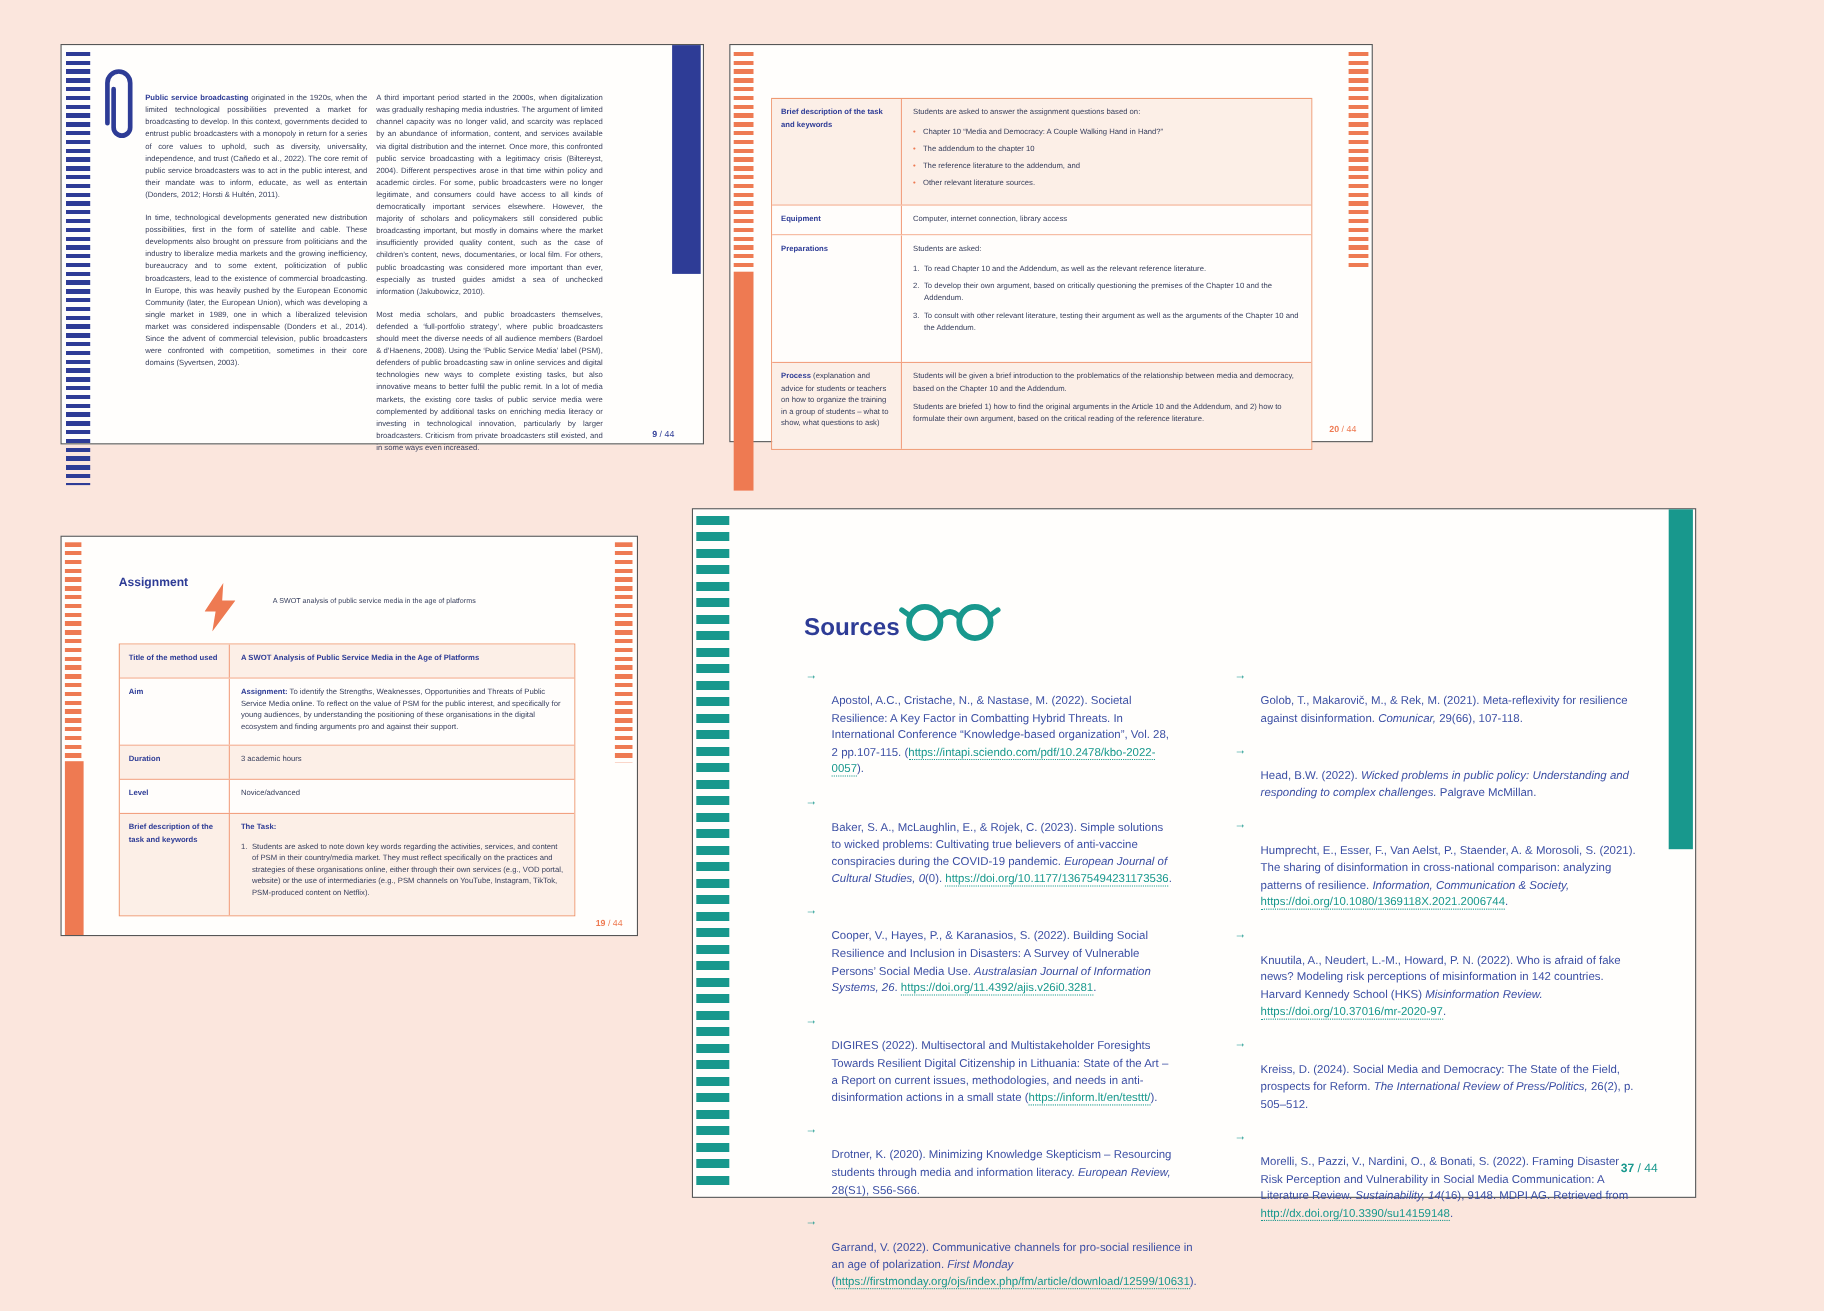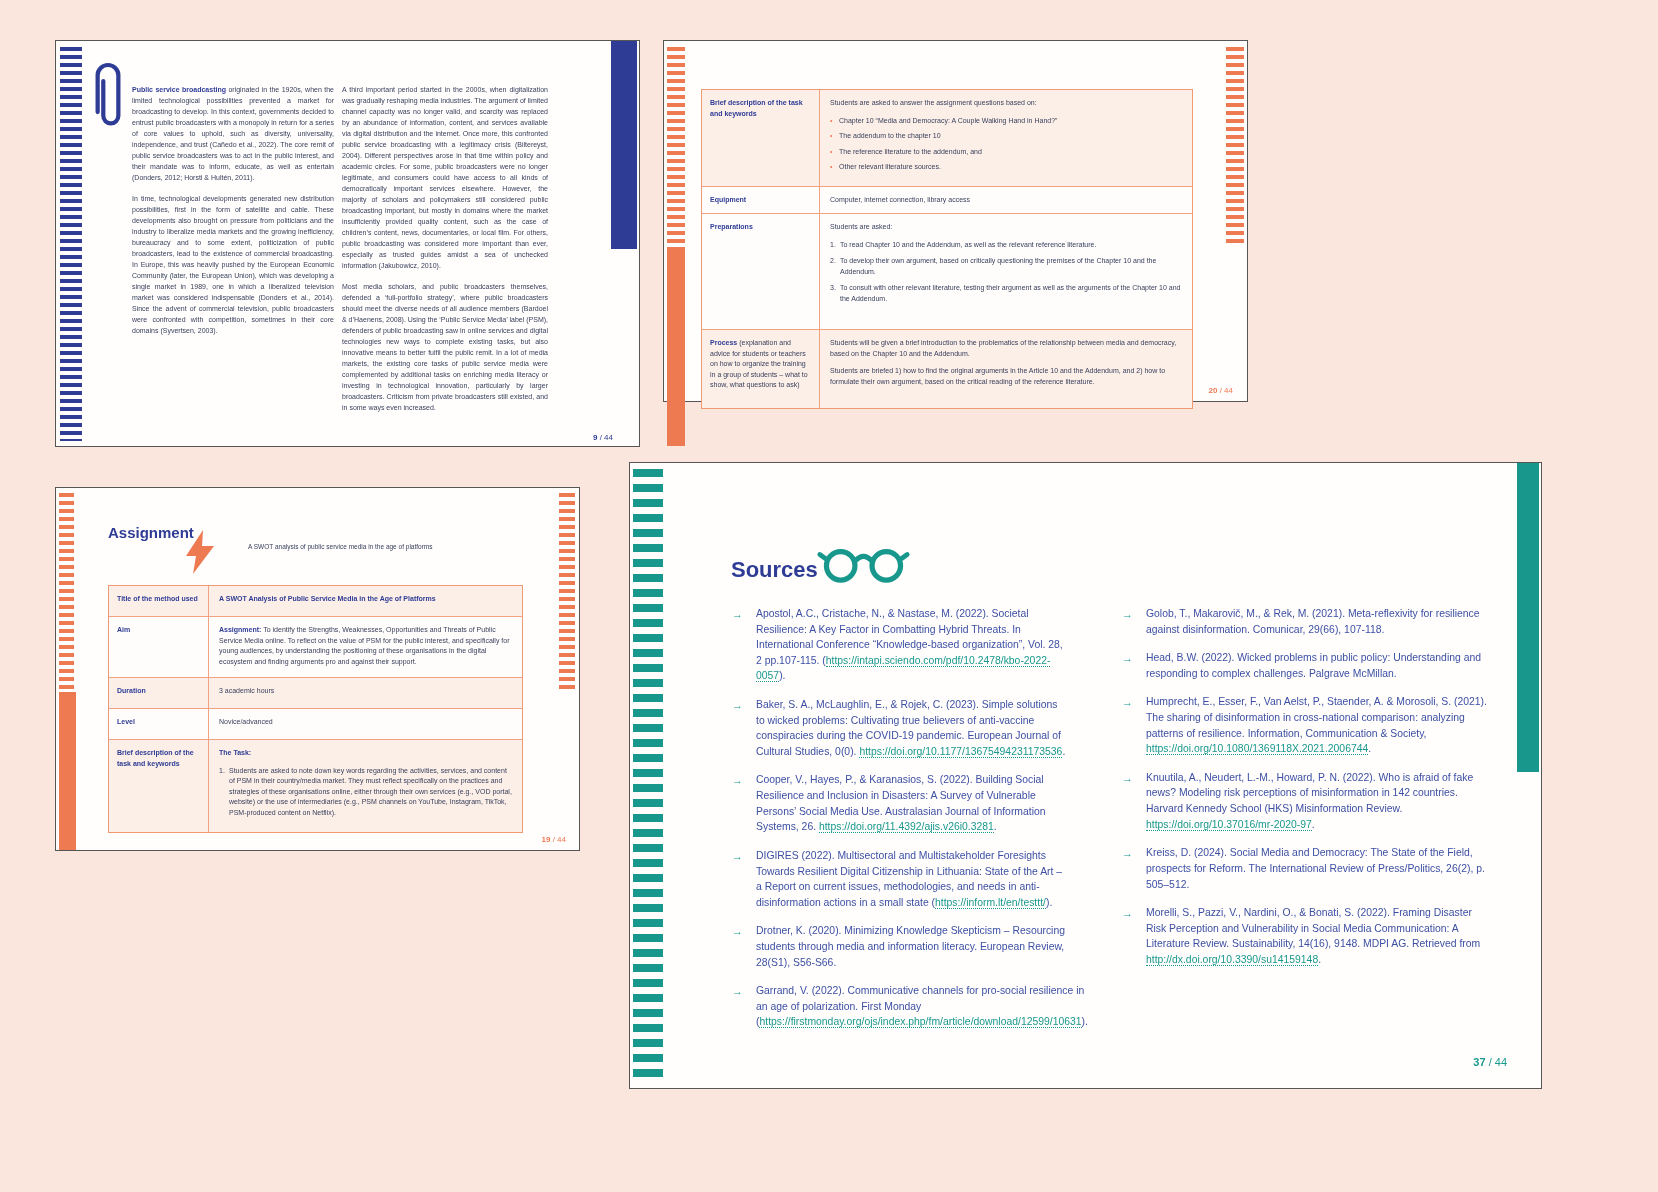--- a/index.html
+++ b/index.html
@@ -1,19 +1,19 @@
 <!DOCTYPE html>
 <html><head>
 <meta charset="utf-8">
 <style>
   html,body{margin:0;padding:0;}
   #canvas{position:relative;width:1658px;height:1192px;background:#fbe6dd;overflow:hidden;
           font-family:"Liberation Sans", sans-serif;}
   .page{position:absolute;background:#fffefc;border:1px solid #565656;box-sizing:border-box;}
-  #p1{left:55px;top:40px;width:585px;height:407px;}
+  #p1{left:55px;top:40px;width:585px;height:364px;}
   #p2{left:663px;top:40px;width:585px;height:362px;}
   #p3{left:55px;top:487px;width:525px;height:364px;}
   #p4{left:629px;top:462px;width:913px;height:627px;}
 
   .deco{position:absolute;}
   .stripes-blue{background:repeating-linear-gradient(to bottom,#2e3c96 0 4px,transparent 4px 8px);}
   .stripes-orange{background:repeating-linear-gradient(to bottom,#ee7a52 0 4px,transparent 4px 8px);}
   .stripes-teal{background:repeating-linear-gradient(to bottom,#18988d 0 8px,transparent 8px 15px);}
   #p1-stripes{left:4px;top:6px;width:22px;height:394px;}
   #p1-bar{right:2px;top:0;width:26px;height:208px;background:#2e3c96;}
@@ -49,34 +49,34 @@
   .tp{margin:0 0 7px;} .tvalue .tp:last-child{margin-bottom:0;}
   .bul{display:flex;margin:2px 0 5px;} .dot{color:#ee7a52;flex:0 0 9px;}
   .nrow{display:flex;margin:0 0 6px;} .nn{flex:0 0 10px;}
   #t2 .trow:nth-child(1){min-height:92px;} #t2 .trow:nth-child(2){min-height:26px;}
   #t2 .trow:nth-child(3){min-height:115px;} #t2 .trow:nth-child(4){min-height:78px;}
   #t3 .trow:nth-child(1){min-height:30px;} #t3 .trow:nth-child(2){min-height:60px;}
   #t3 .trow:nth-child(3){min-height:30px;} #t3 .trow:nth-child(4){min-height:30px;}
   #t3 .trow:nth-child(5){min-height:88px;}
 
   
-  #p3-title{position:absolute;left:52px;top:36px;font-size:15px;font-weight:bold;color:#2e3c96;}
+  #p3-title{position:absolute;left:52px;top:36px;font-size:11px;font-weight:bold;color:#2e3c96;}
   #bolt{position:absolute;left:130px;top:42px;}
   #p3-subtitle{position:absolute;left:192px;top:55px;width:270px;font-size:6.5px;color:#39405e;}
 
   
   #p4-title{position:absolute;left:101px;top:94px;font-size:22px;font-weight:bold;color:#2e3c96;}
   #glasses{position:absolute;left:186px;top:78px;}
   .refcol{position:absolute;top:143px;font-size:10.4px;line-height:1.5;color:#3c4fa4;}
   #refs-left{left:102px;width:336px;}
   #refs-right{left:492px;width:372px;}
   .ref{display:flex;margin-bottom:13px;}
   .arrow{color:#18988d;flex:0 0 24px;font-size:11px;}
-  .rtext{flex:1;}
-  .it{}
+  .rtext{flex:1;margin-top:24px;}
+  .it{font-style:italic;}
   .lnk{color:#18988d;border-bottom:1px dotted #18988d;}
 
   
   .pnum{position:absolute;font-size:8px;}
   #pn1{right:26px;bottom:4px;color:#2e3c96;}
   #pn2{right:14px;bottom:6px;color:#ee7a52;}
   #pn3{right:13px;bottom:6px;color:#ee7a52;}
   #pn4{right:34px;bottom:20px;color:#18988d;font-size:11px;}
 </style>
 </head>

